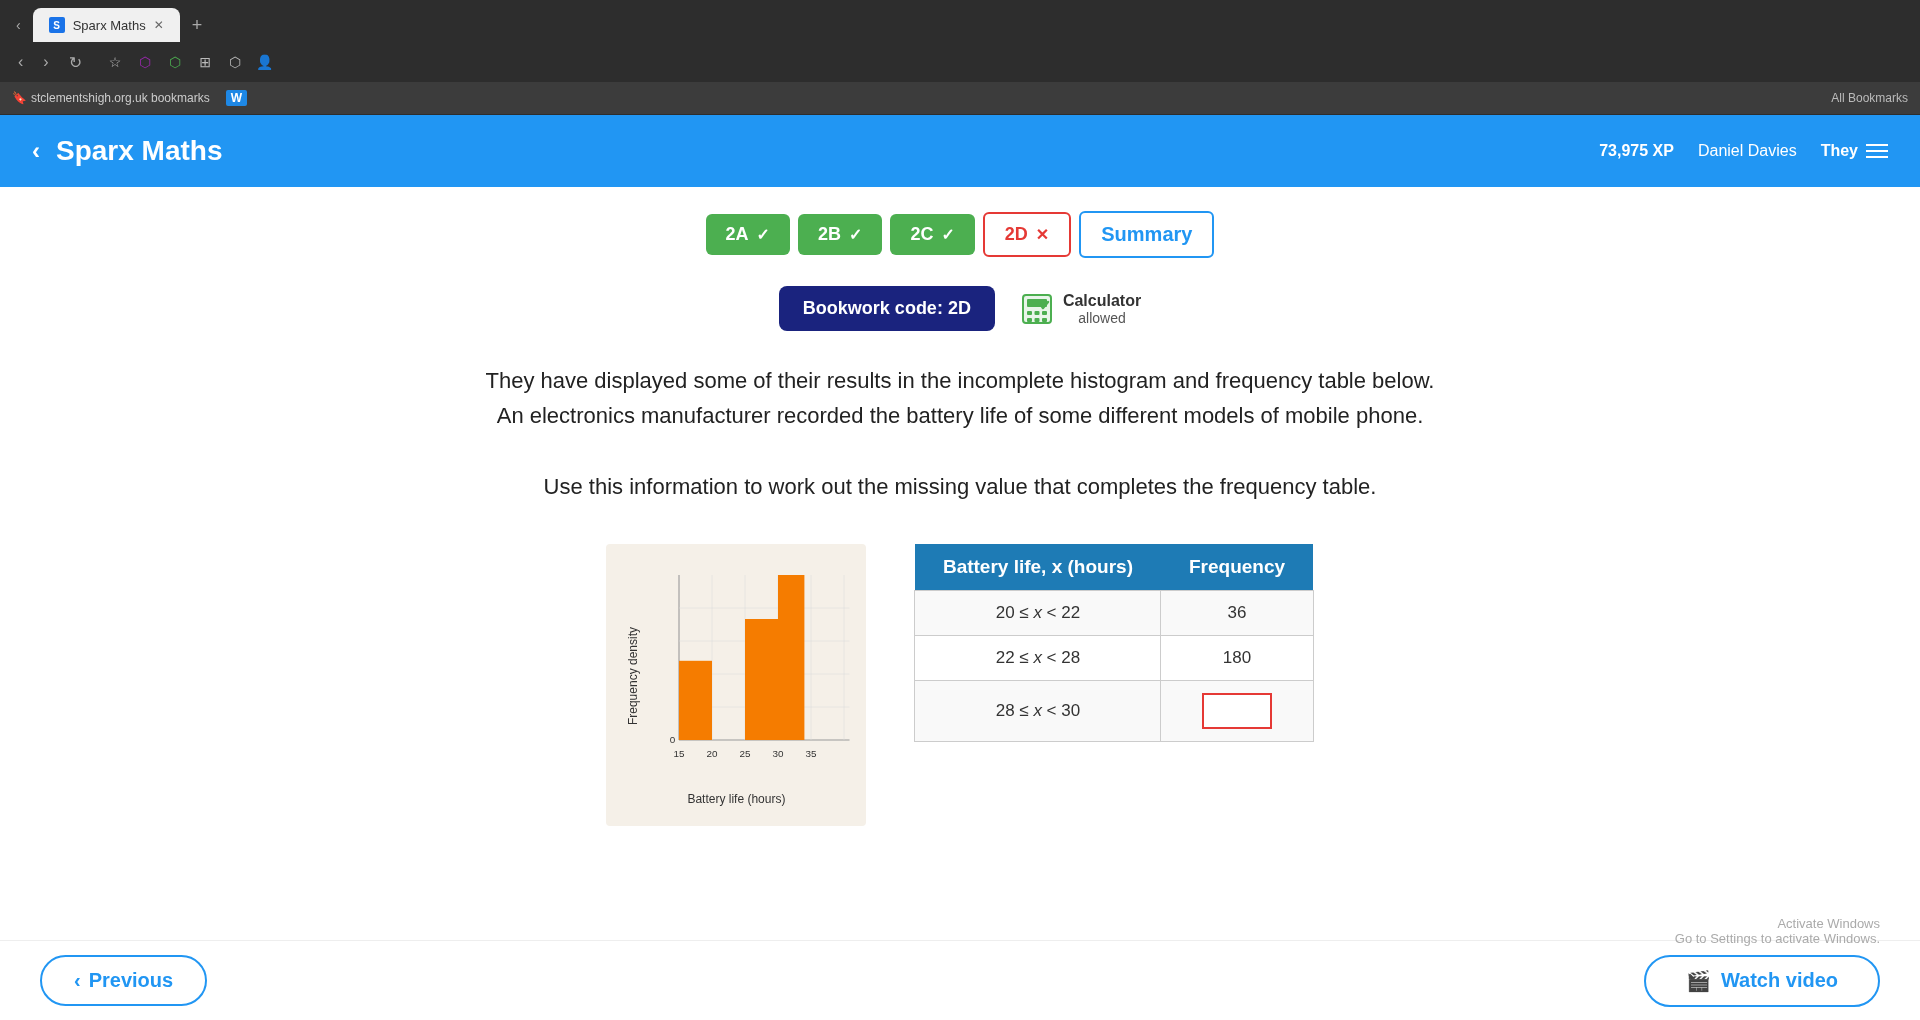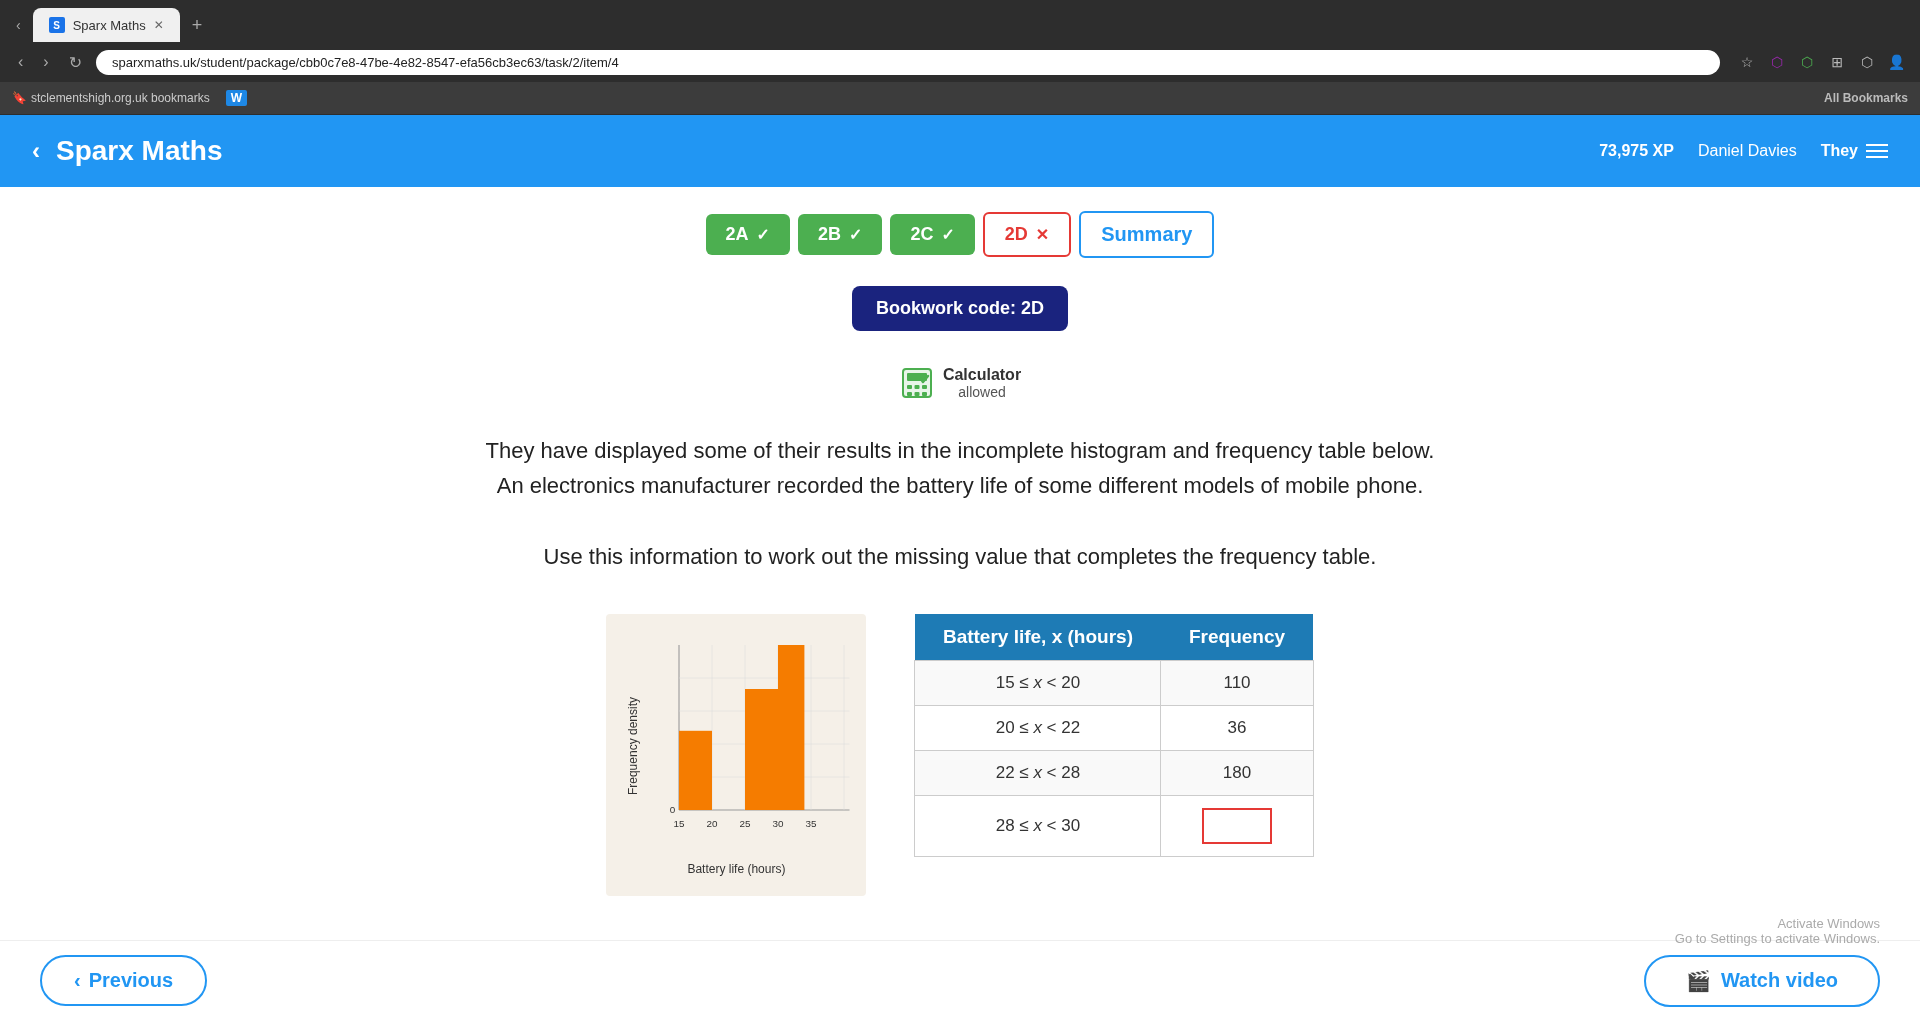--- a/index.html
+++ b/index.html
@@ -231,23 +231,22 @@
       font-size: 20px;
     }
     .check-icon { font-size: 16px; }
     .cross-icon { font-size: 16px; color: #e53935; }
 
     
     .bookwork-row {
       display: flex;
       align-items: center;
       justify-content: center;
-      gap: 34px;
+      gap: 24px;
       margin-bottom: 32px;
-      flex-direction: column;
     }
     .bookwork-code {
       background: #1a237e;
       color: white;
       border-radius: 8px;
       padding: 12px 24px;
       font-size: 18px;
       font-weight: bold;
     }
     .calculator-allowed {
@@ -405,41 +404,38 @@
       <span class="tab-favicon">S</span>
       <span>Sparx Maths</span>
       <span class="tab-close">✕</span>
     </div>
     <button class="tab-new">+</button>
   </div>
   <div class="address-bar-row">
     <button class="nav-btn">‹</button>
     <button class="nav-btn">›</button>
     <button class="nav-btn">↻</button>
-    <div class="address-bar">
-      <span class="address-text">sparxmaths.uk/student/package/cbb0c7e8-47be-4e82-8547-efa56cb3ec63/task/2/item/4</span>
-    </div>
     <div class="browser-icons">
       <span class="browser-icon">☆</span>
       <span class="browser-icon" style="color:#9c27b0;">⬡</span>
       <span class="browser-icon" style="color:#4caf50;">⬡</span>
       <span class="browser-icon">⊞</span>
       <span class="browser-icon">⬡</span>
       <span class="browser-icon">👤</span>
     </div>
   </div>
   <div class="bookmarks-bar">
     <span class="bookmark-item">
       <span>🔖</span>
       <span>stclementshigh.org.uk bookmarks</span>
     </span>
     <span class="bookmark-item">
       <span style="background:#1e88e5;color:white;padding:1px 5px;border-radius:2px;font-weight:bold;">W</span>
     </span>
-    <span style="margin-left:auto; color:#bbb; font-size:12px;font-weight:bold;">All Bookmarks</span>
+    <span style="margin-left:auto; color:#bbb; font-size:12px;">All Bookmarks</span>
   </div>
 </div>
 
 <div class="app-header">
   <div class="app-header-left">
     <span class="back-arrow">‹</span>
     <span class="app-title">Sparx Maths</span>
   </div>
   <div class="app-header-right">
     <span class="xp-display">73,975 XP</span>
@@ -552,24 +548,20 @@
 
     <table class="freq-table">
       <thead>
         <tr>
           <th>Battery life, x (hours)</th>
           <th>Frequency</th>
         </tr>
       </thead>
       <tbody>
         <tr>
-          <td>15 ≤ <i>x</i> &lt; 20</td>
-          <td>110</td>
-        </tr>
-        <tr>
           <td>20 ≤ <i>x</i> &lt; 22</td>
           <td>36</td>
         </tr>
         <tr>
           <td>22 ≤ <i>x</i> &lt; 28</td>
           <td>180</td>
         </tr>
         <tr>
           <td>28 ≤ <i>x</i> &lt; 30</td>
           <td>

